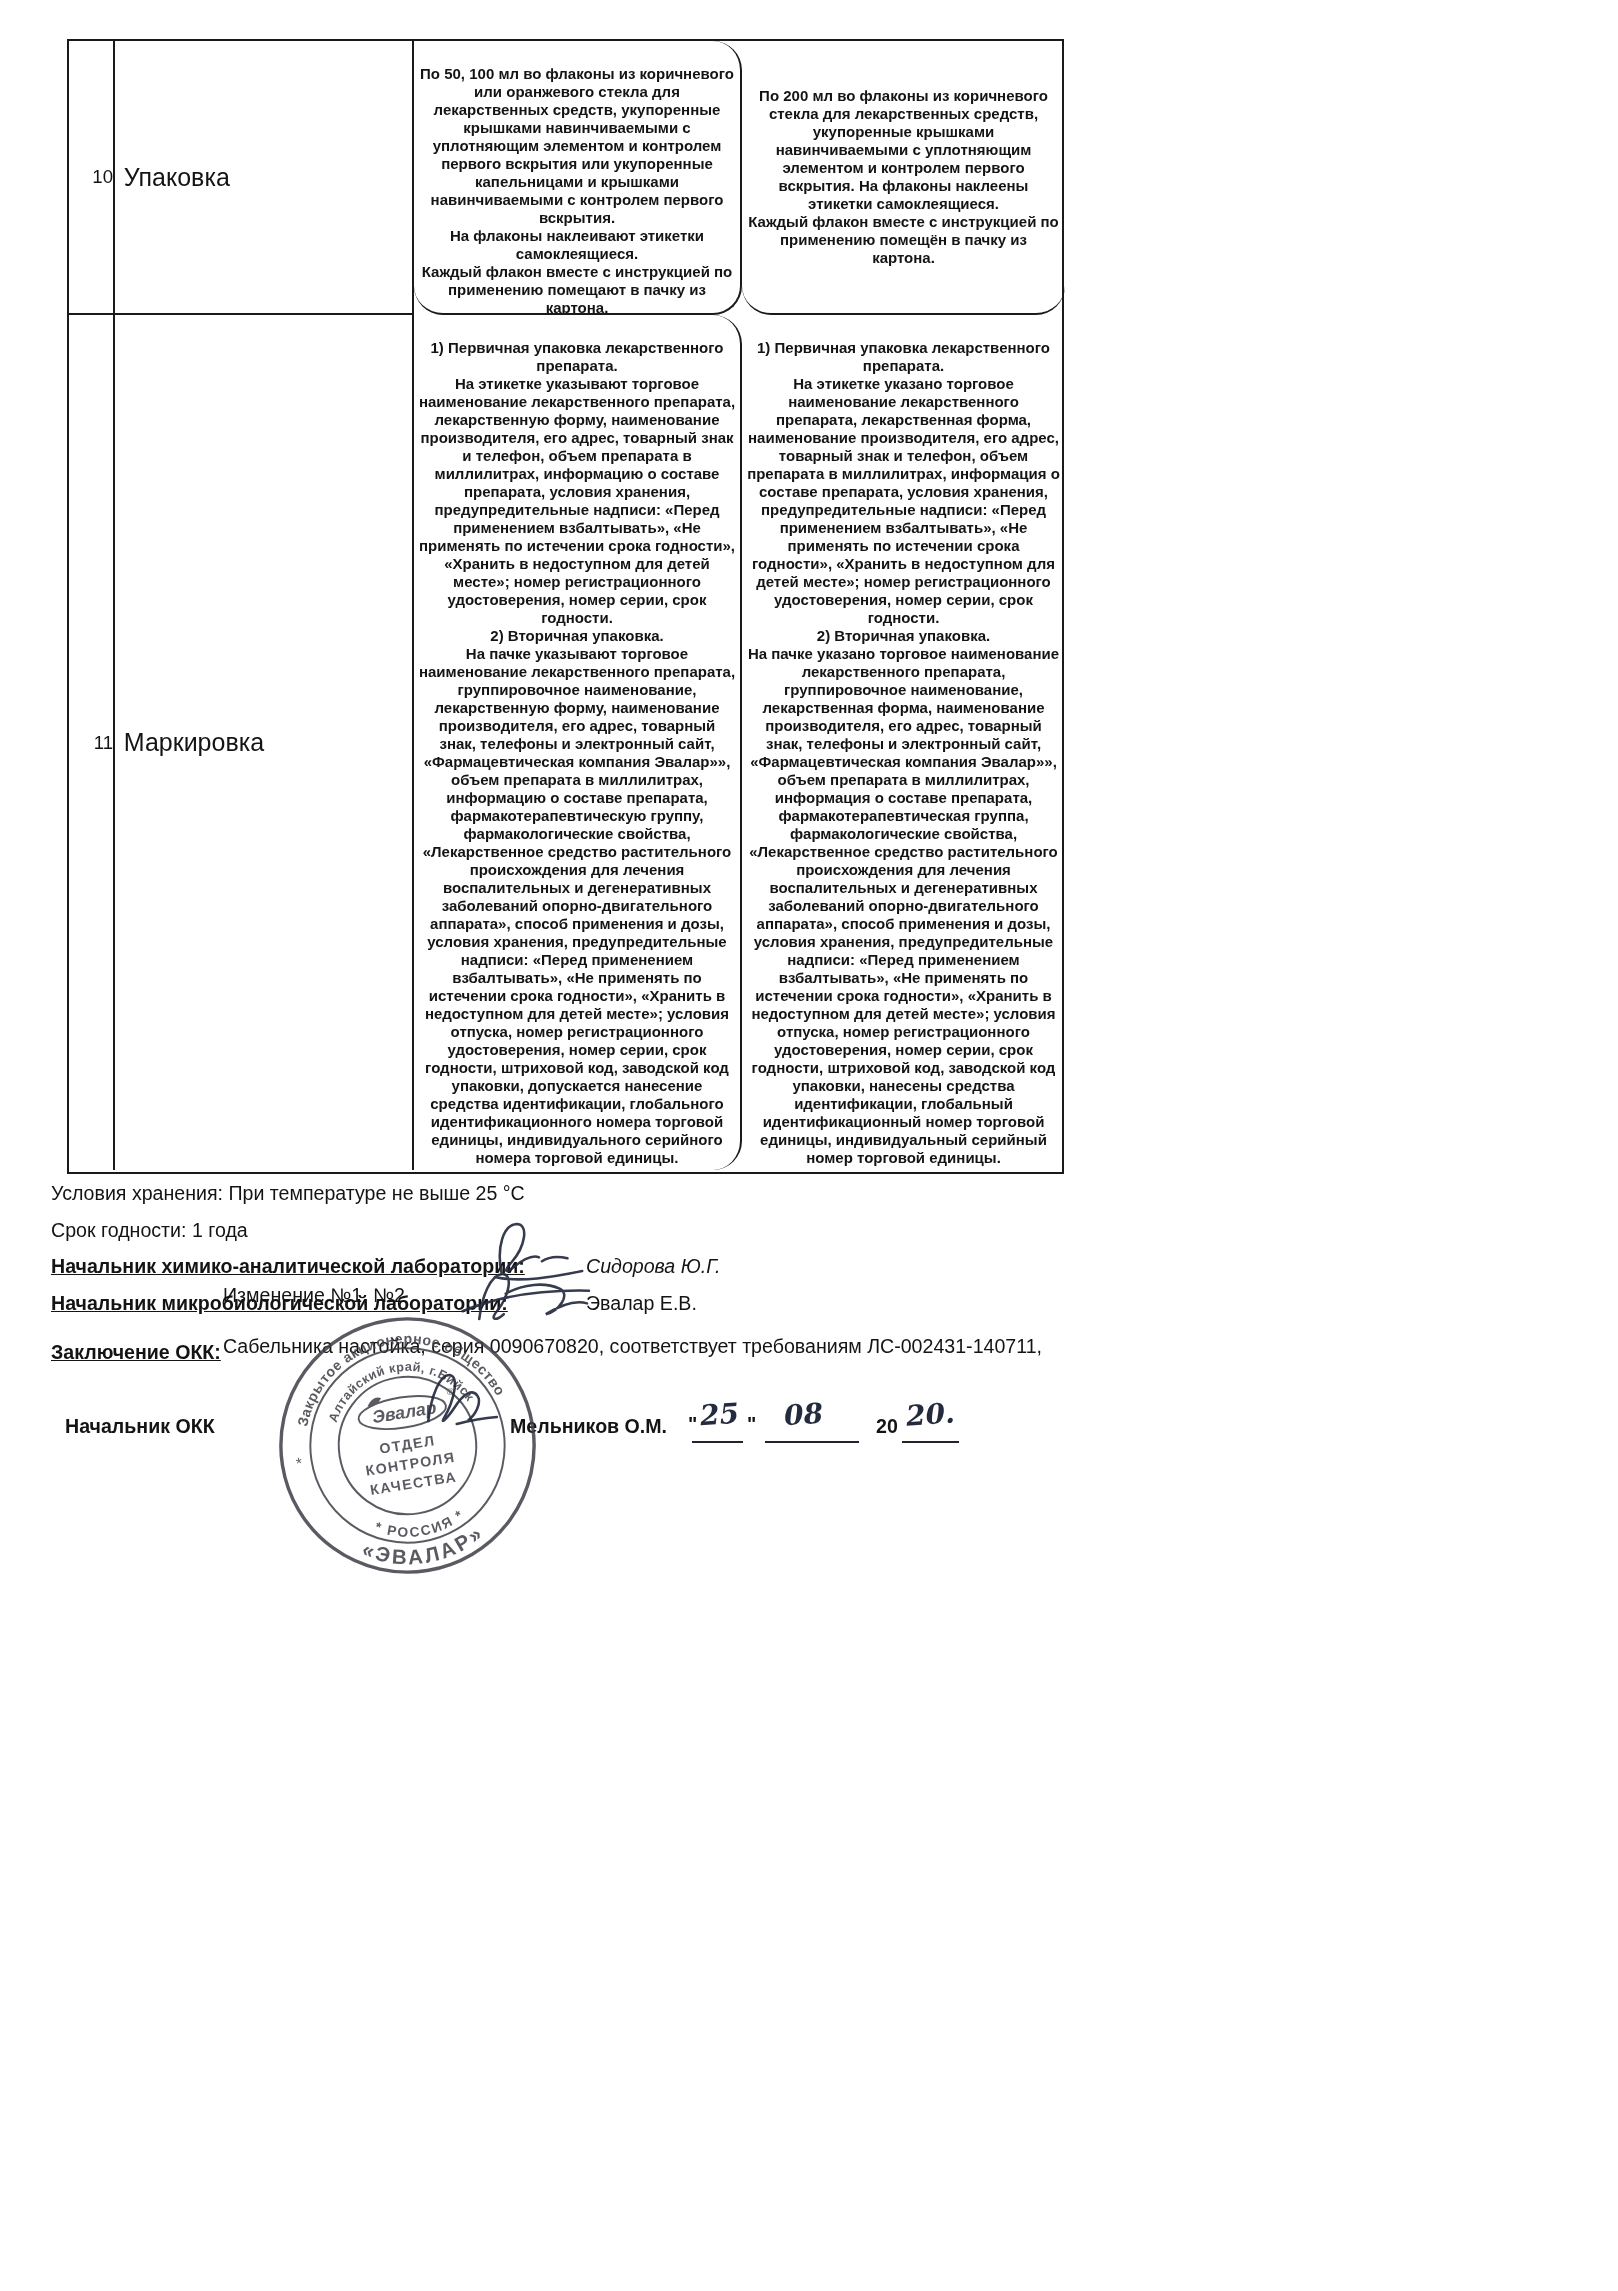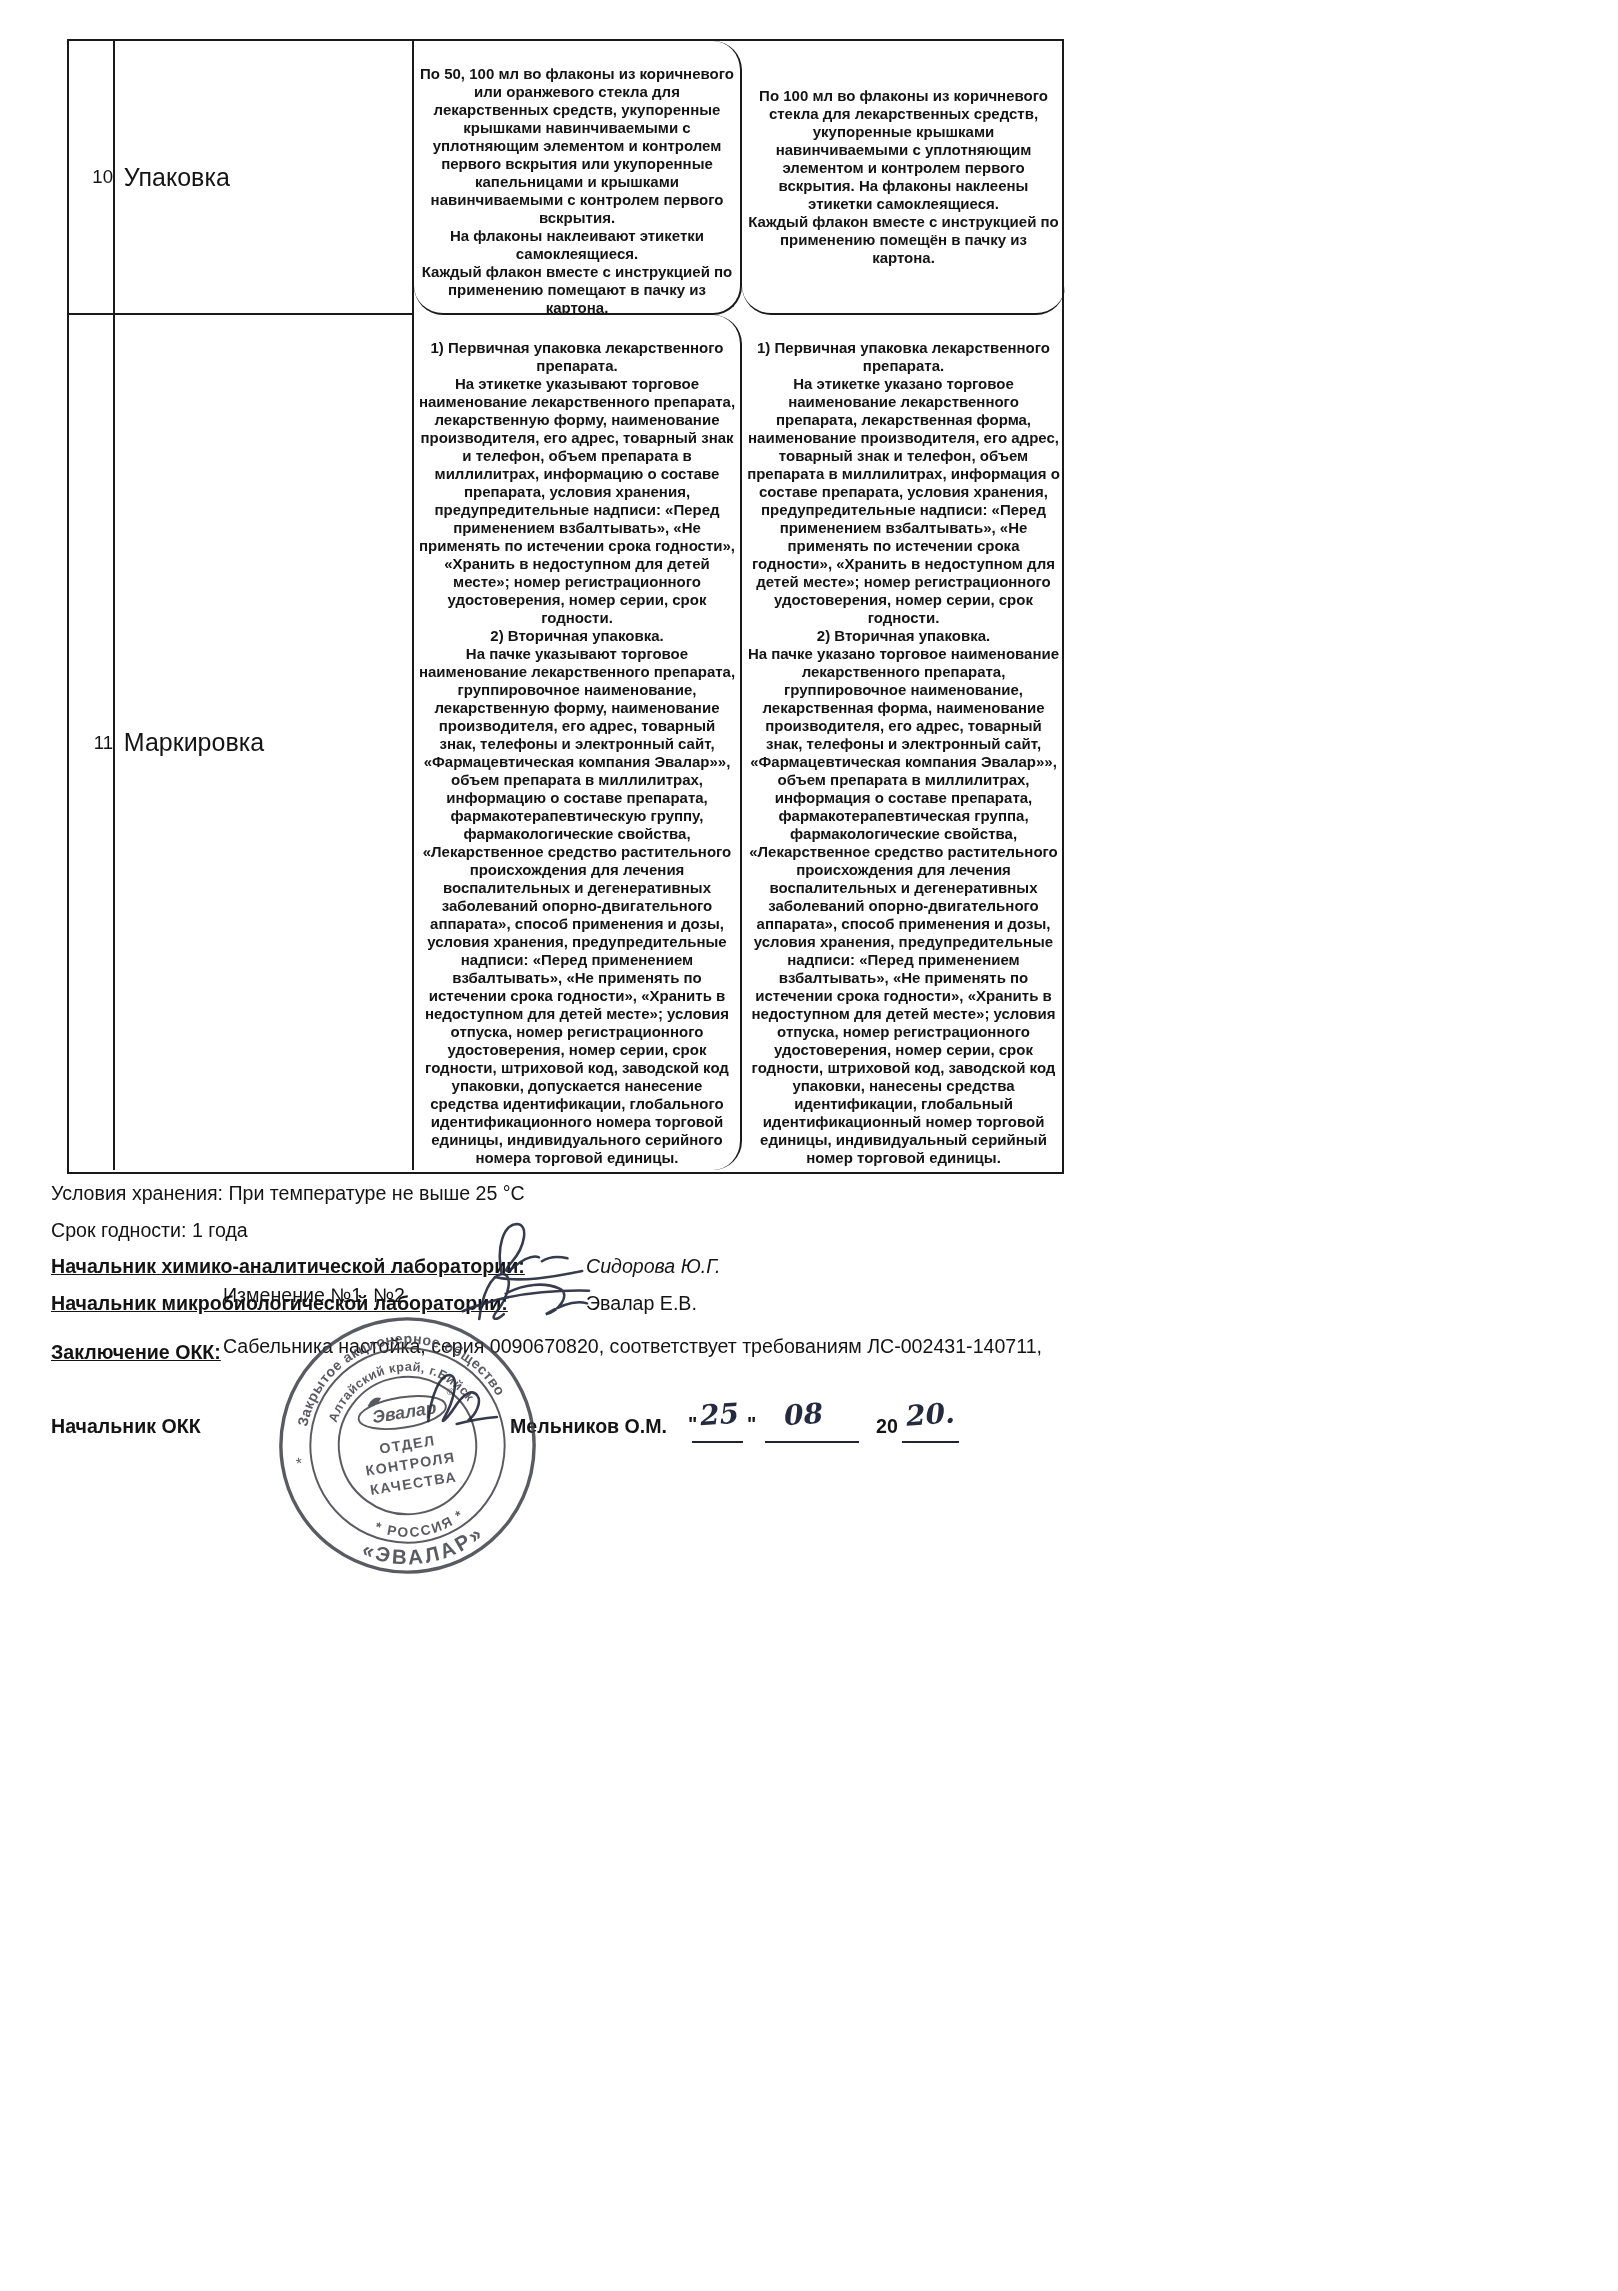--- a/index.html
+++ b/index.html
@@ -67,21 +67,21 @@
     </div>
     <div class="cell c-name br bb">
       <span>Упаковка</span>
     </div>
     <div class="cell c-body br bb">
       <div class="celltext">По 50, 100 мл во флаконы из коричневого или оранжевого стекла для лекарственных средств, укупоренные крышками навинчиваемыми с уплотняющим элементом и контролем первого вскрытия или укупоренные капельницами и крышками навинчиваемыми с контролем первого вскрытия.
 На флаконы наклеивают этикетки самоклеящиеся.
 Каждый флакон вместе с инструкцией по применению помещают в пачку из картона.</div>
     </div>
     <div class="cell c-body bb vcenter">
-      <div class="celltext">По 100 мл во флаконы из коричневого стекла для лекарственных средств, укупоренные крышками навинчиваемыми с уплотняющим элементом и контролем первого вскрытия. На флаконы наклеены этикетки самоклеящиеся.
+      <div class="celltext">По 200 мл во флаконы из коричневого стекла для лекарственных средств, укупоренные крышками навинчиваемыми с уплотняющим элементом и контролем первого вскрытия. На флаконы наклеены этикетки самоклеящиеся.
 Каждый флакон вместе с инструкцией по применению помещён в пачку из картона.</div>
     </div>
 
     <div class="cell c-num br">
       <span>11</span>
     </div>
     <div class="cell c-name br">
       <span>Маркировка</span>
     </div>
     <div class="cell c-body br">
@@ -104,21 +104,21 @@
   <div class="abs t20 bold ul" style="left:51px; top:1255px;">Начальник химико-аналитической лаборатории:</div>
   <div class="abs t20" style="left:586px; top:1255px;font-style:italic;">Сидорова Ю.Г.</div>
 
   <div class="abs t20 bold ul" style="left:51px; top:1292px;">Начальник микробиологической лаборатории:</div>
   <div class="abs t20" style="left:586px; top:1292px;">Эвалар Е.В.</div>
 
   <div class="abs t20 bold ul" style="left:51px; top:1341px;">Заключение ОКК:</div>
   <div class="abs t20" style="left:223px; top:1335px;">Сабельника настойка, серия 0090670820, соответствует требованиям  ЛС-002431-140711,</div>
   <div class="abs t20" style="left:223px; top:1284px;">Изменение №1, №2</div>
 
-  <div class="abs t20 bold" style="left:51px; top:1415px;">Начальник ОКК</div>
+  <div class="abs t20 bold" style="left:65px; top:1415px;">Начальник ОКК</div>
   <div class="abs t20 bold" style="left:510px; top:1415px;">Мельников О.М.</div>
 
   <div class="abs t20 bold" style="left:688px; top:1413px;">"</div>
   <div class="abs hw" style="left:700px; top:1398px;">25</div>
   <div class="abs t20 bold" style="left:747px; top:1413px;">"</div>
   <div class="dline" style="left:692px; top:1441px; width:51px;"></div>
   <div class="abs hw" style="left:784px; top:1398px;">08</div>
   <div class="dline" style="left:765px; top:1441px; width:94px;"></div>
   <div class="abs t20 bold" style="left:876px; top:1415px;">20</div>
   <div class="abs hw" style="left:906px; top:1398px;">20.</div>

